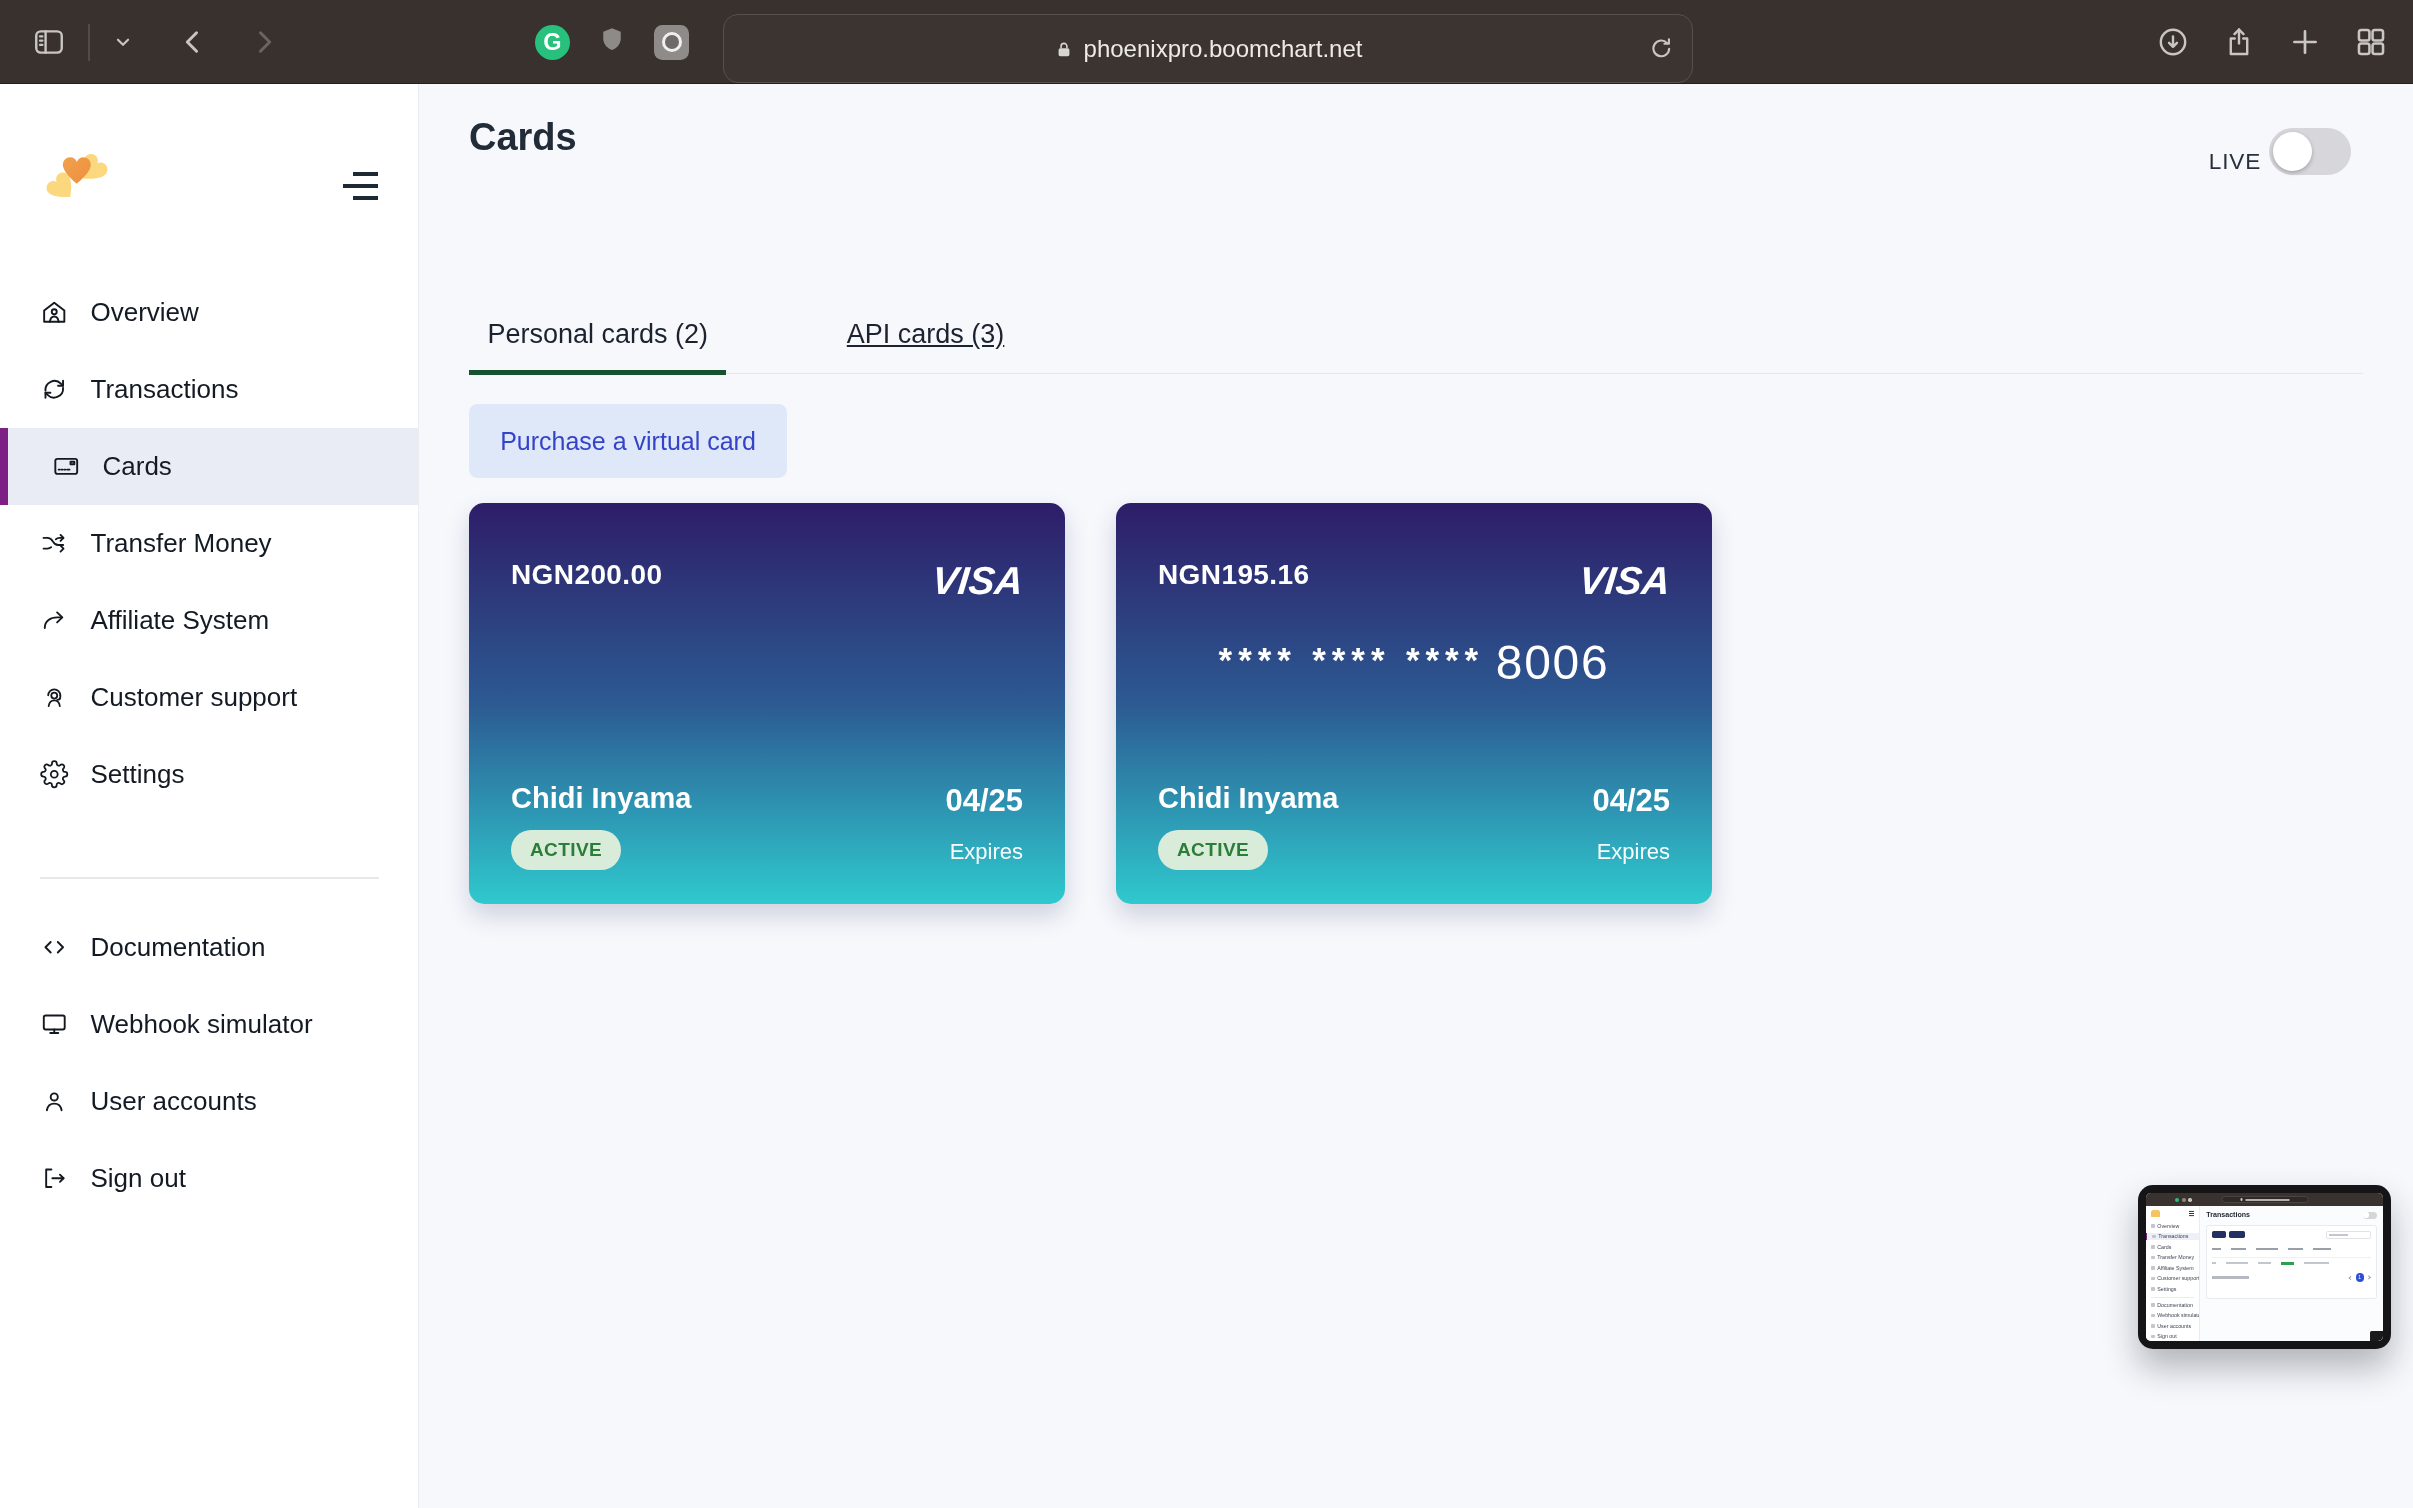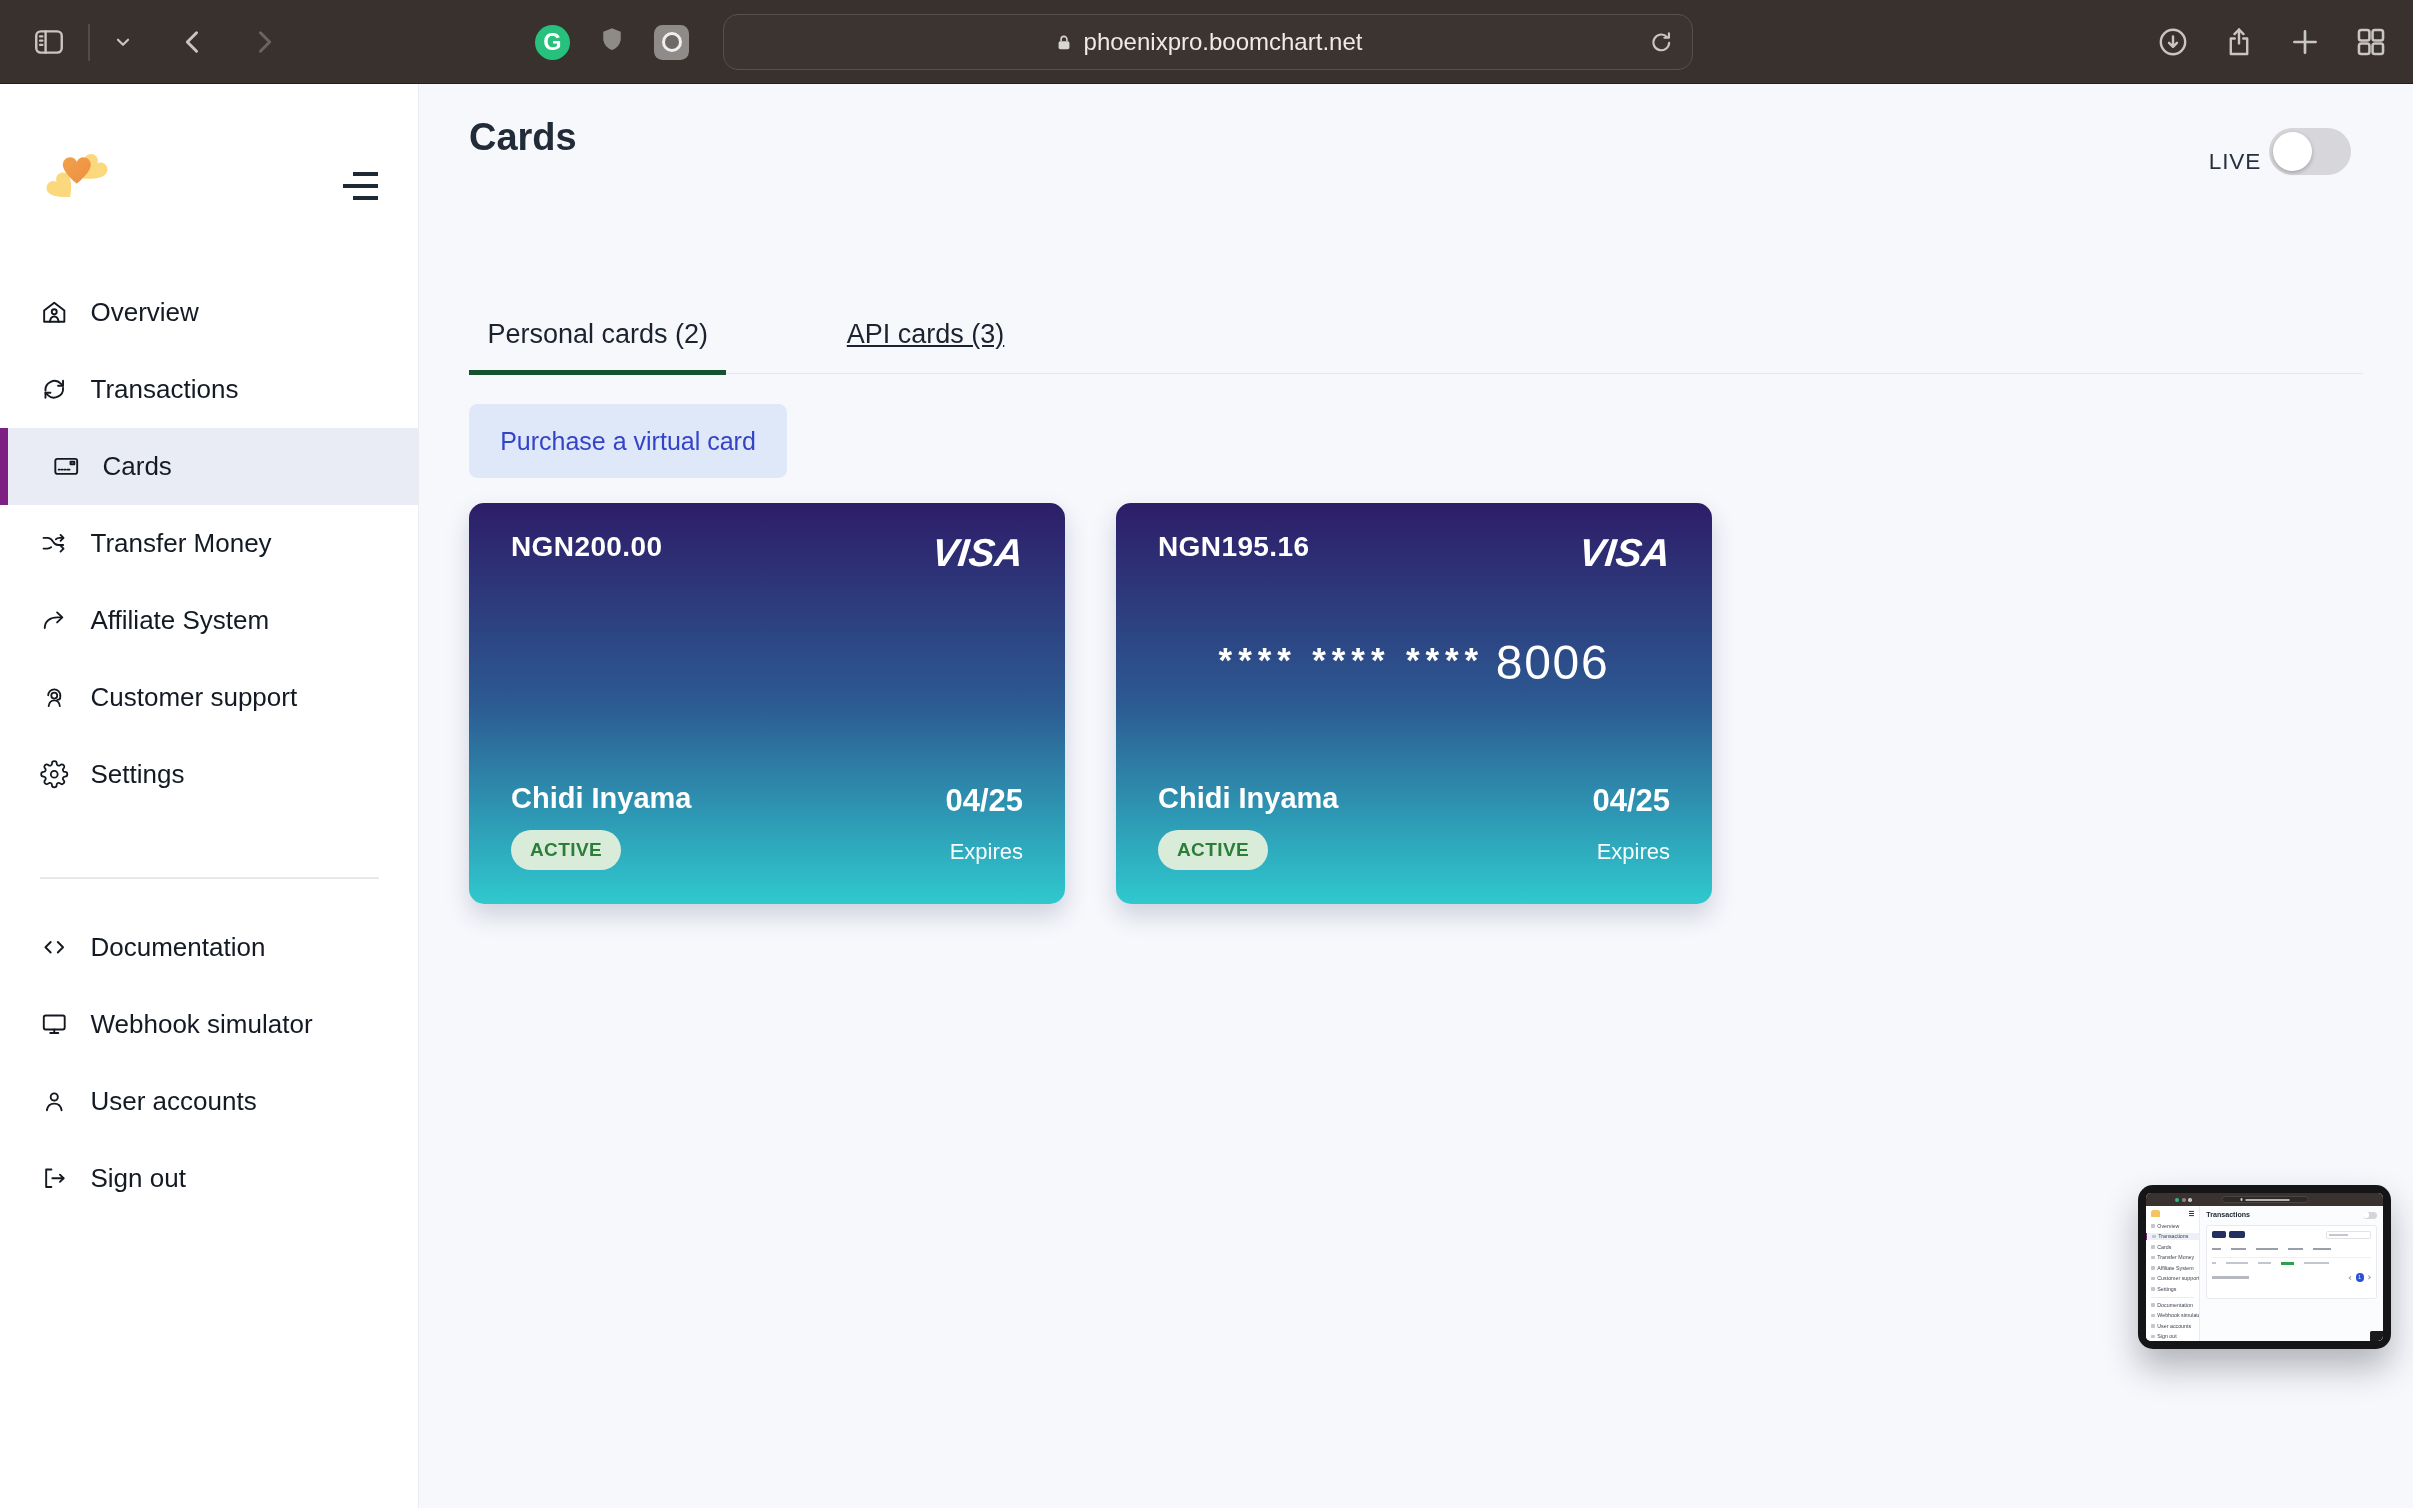--- a/index.html
+++ b/index.html
@@ -14,21 +14,21 @@
   .tb-icon svg { width:100%; height:100%; }
   .tb-sep { width:1.7px; height:37px; background:#524b48; }
   .tb-icon.small { width:22px; height:22px; }
   .tb-icon.dim { color:#6b6460; }
   .ext-cluster { position:absolute; left:535px; top:0; height:84px; display:flex; align-items:center; gap:27px; }
   .ext-grammarly { width:35px; height:35px; border-radius:50%; background:#27c07d; color:#fff;
                    font-weight:bold; font-size:23.5px; display:flex; align-items:center; justify-content:center; }
   .ext-shield { width:30px; height:35px; color:#8d8a87; }
   .ext-rec { width:35px; height:35px; border-radius:8.4px; background:#8f8b89; display:flex; align-items:center; justify-content:center; }
   .ext-rec .ring { width:20px; height:20px; border-radius:50%; border:3.4px solid #f1efee; background:#6e6a67; }
-  .urlbar { position:absolute; left:723px; top:14.2px; width:970px; height:56px;
+  .urlbar { position:absolute; left:723px; top:14.2px; width:970px; height:69px;
             border:1.7px solid #57504d; border-radius:15px; background:#3b3431;
             display:flex; align-items:center; justify-content:center; color:#edeae8; font-size:24px; }
   .urlbar .lock { width:20px; height:22px; margin-right:10px; color:#d8d5d2; }
   .urlbar .reload { position:absolute; right:17px; width:27px; height:27px; color:#c9c5c2; }
   .tb-right { position:absolute; right:25px; top:0; height:84px; display:flex; align-items:center; gap:32px; }
 
   
   .sidebar { position:absolute; top:84px; left:0; width:419px; height:1425px;
              background:#ffffff; border-right:0.8px solid #ebecf0; z-index:10; }
   .logo { position:absolute; top:65px; left:37px; width:80px; height:69px; }
@@ -63,21 +63,21 @@
   .tab + .tab { margin-left:102px;text-decoration:underline; }
 
   .purchase-btn { position:absolute; top:320px; left:50px; width:318px; height:74px;
                   background:#dfe8f9; color:#3443c7; font-size:25px; border:none; border-radius:8.4px;
                   display:flex; align-items:center; justify-content:center; cursor:pointer;
                   font-family:"Liberation Sans", sans-serif; }
 
   .cards-row { position:absolute; top:419px; left:50px; display:flex; gap:51px; }
   .vcard { width:596px; height:401px; border-radius:15px; position:relative; color:#fff;
            background:linear-gradient(180deg, #2e1d68 0%, #2c5a92 50%, #2fc9ce 100%);
-           box-shadow:0 11.7px 25px rgba(30,40,90,.18); padding:28px 42px; }
+           box-shadow:0 11.7px 25px rgba(30,40,90,.18); padding:56px 42px; }
   .vc-top { display:flex; justify-content:space-between; align-items:flex-start; }
   .vc-balance { font-size:28px; font-weight:600; letter-spacing:0.4px; }
   .vc-brand { font-size:39px; font-weight:800; font-style:italic; letter-spacing:0px; transform:skewX(-6deg); }
   .vc-number { position:absolute; top:132px; left:0; width:100%; text-align:center; white-space:nowrap; }
   .vc-number .stars { font-size:35px; font-weight:700; letter-spacing:5.9px; position:relative; top:-6.7px; }
   .vc-number .last4 { font-size:48px; font-weight:400; letter-spacing:1.7px; margin-left:11.7px; }
   .vc-bottom { position:absolute; left:42px; right:42px; bottom:34px;
                display:flex; justify-content:space-between; align-items:flex-end; }
   .vc-holder { font-size:29px; font-weight:600; margin-bottom:15px; }
   .vc-badge { display:inline-block; background:#d9ecda; color:#2b7d38; font-size:19px; font-weight:700;

